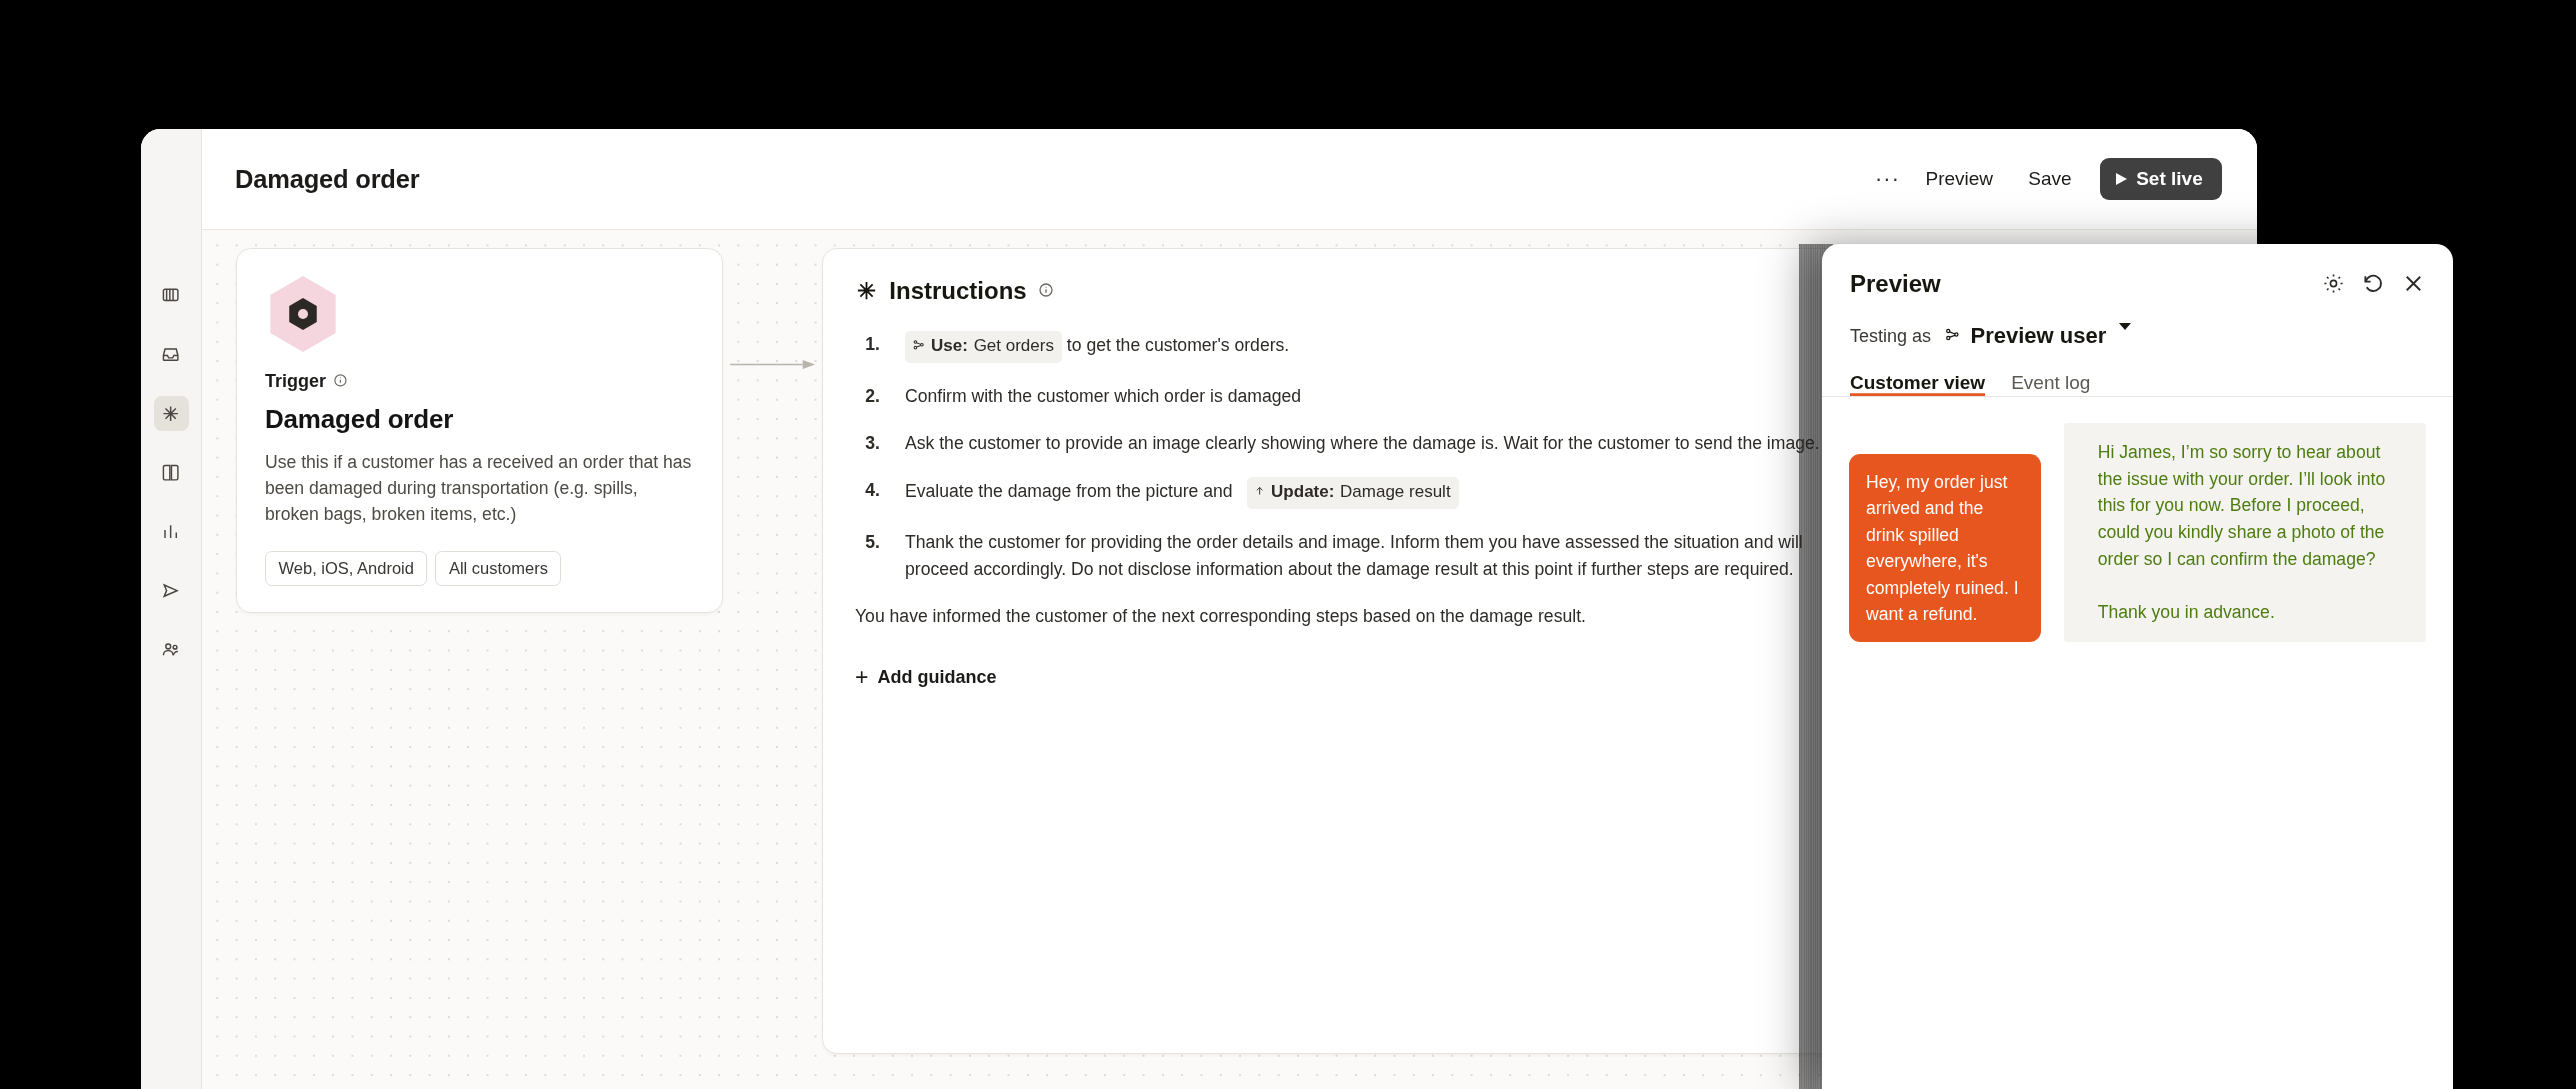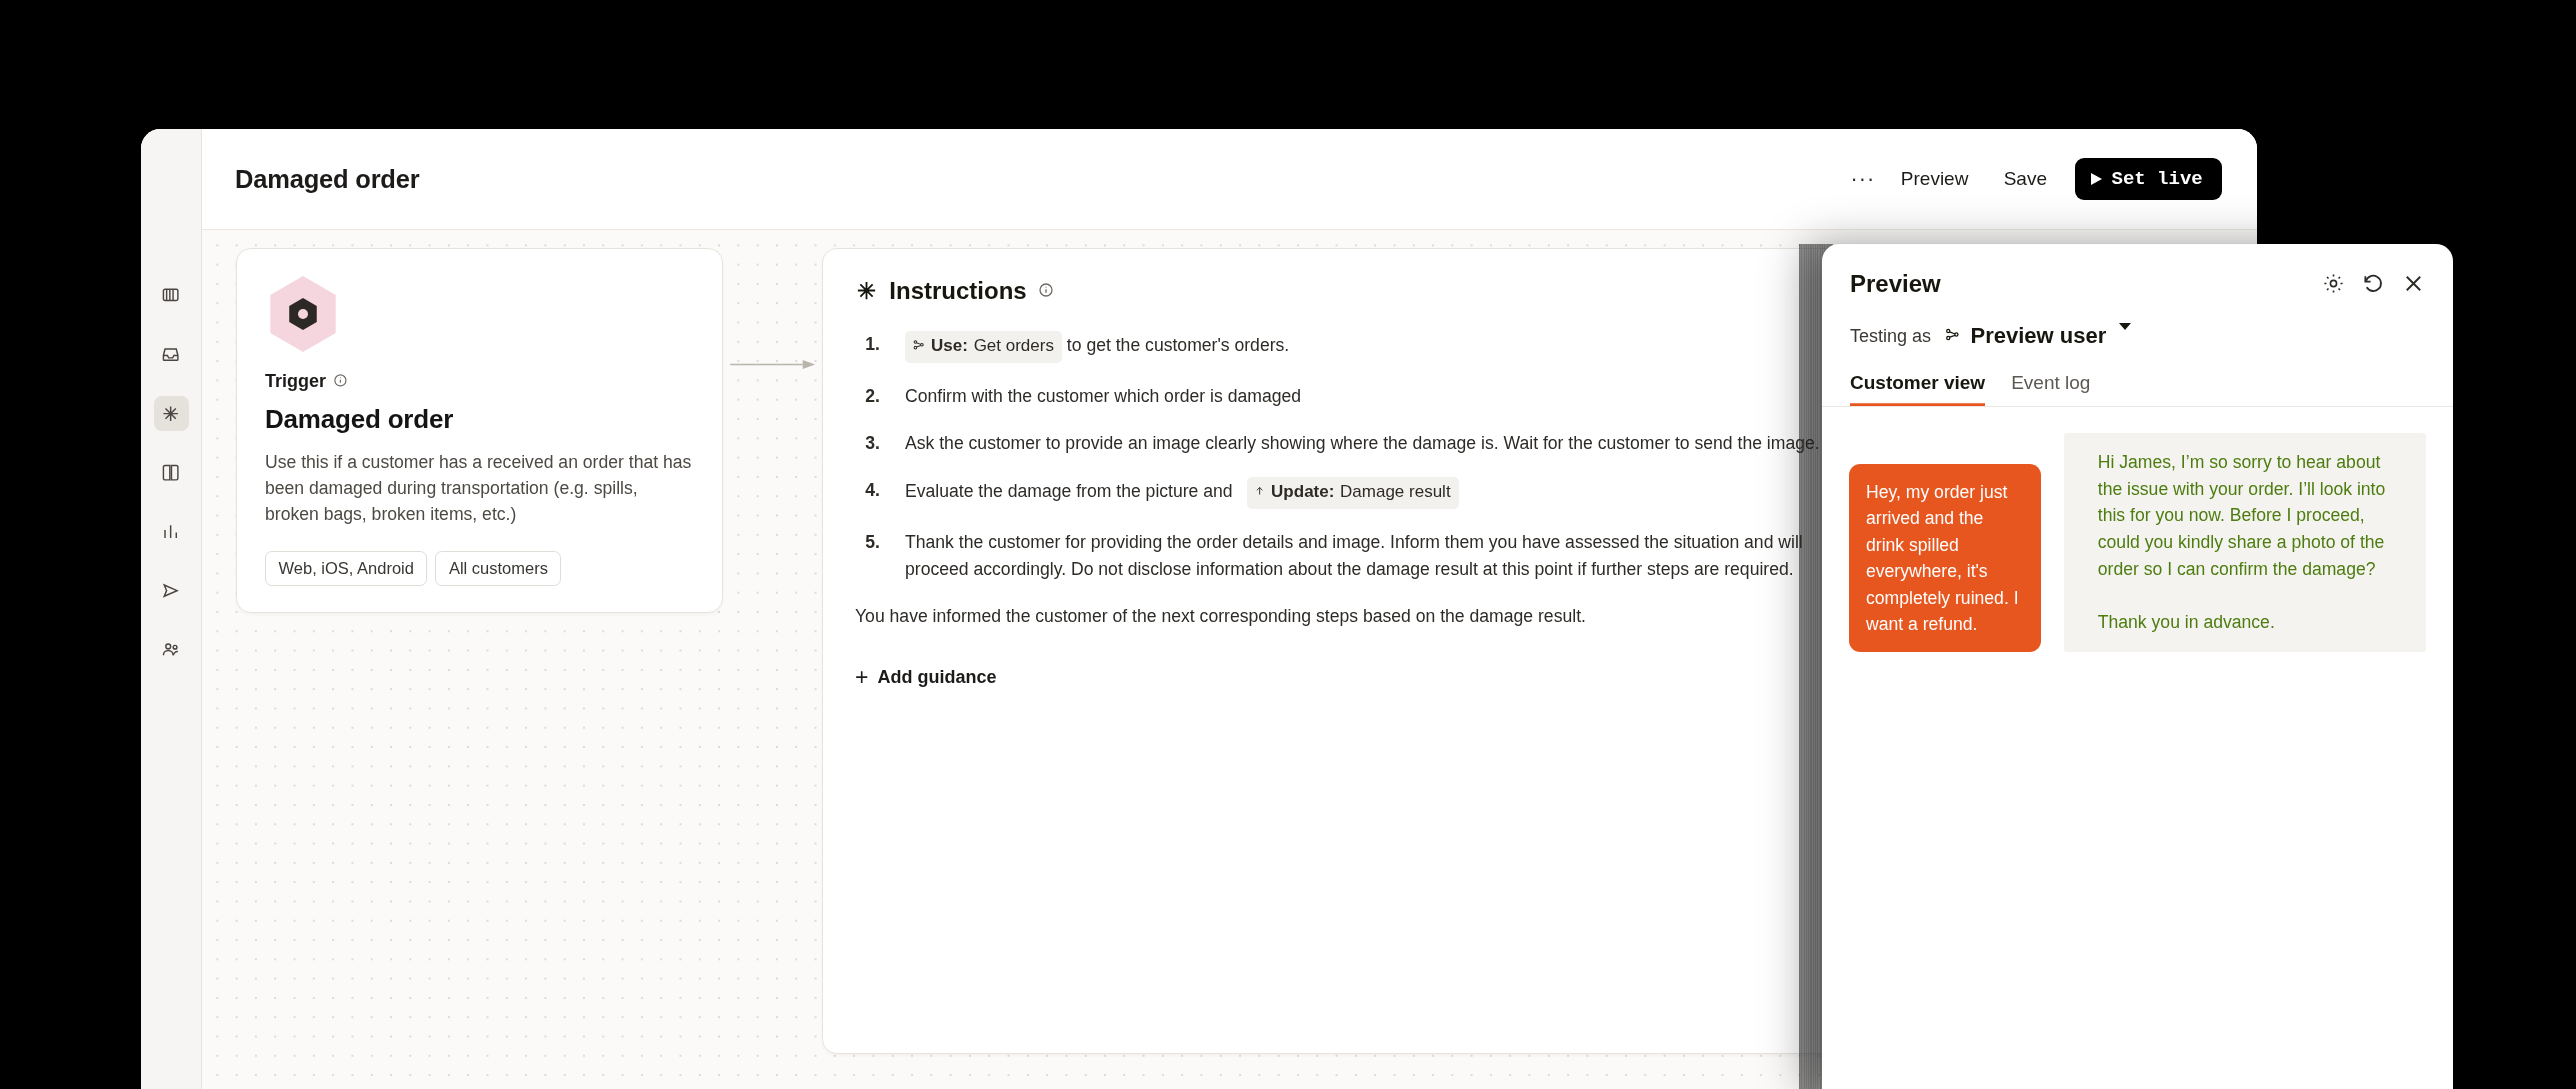--- a/index.html
+++ b/index.html
@@ -92,28 +92,28 @@
     color: #1c1b19;
     font-weight: 500;
     background: transparent;
     border: none;
     font-family: inherit;
   }
   .primary-btn {
     height: 42px;
     padding: 0 19.3px 0 16px;
     border-radius: 9px;
-    background: #000000;
+    background: #404040;
     color: #ffffff;
     font-size: 19px;
     font-weight: bold;
     display: flex; align-items: center;
     gap: 9px;
     border: none;
-    font-family: Liberation Mono, monospace;
+    font-family: Liberation Sans, sans-serif;
     margin-left: 8px;
   }
   .play-tri {
     width: 0; height: 0;
     border-left: 11.3px solid #fff;
     border-top: 6.8px solid transparent;
     border-bottom: 6.8px solid transparent;
   }
 
   
@@ -297,21 +297,21 @@
     border-top: 7.4px solid #17160f;
     margin-left: 2.3px;
   }
   .pv-tabs {
     display: flex; gap: 26px;
     padding: 23px 28px 0 28px;
     border-bottom: 1.1px solid #e9e6e1;
   }
   .pv-tab {
     font-size: 19px; color: #5c5953;
-    padding-bottom: 12px;
+    padding-bottom: 2px;
   }
   .pv-tab.active {
     color: #17160f; font-weight: bold;
     box-shadow: inset 0 -2.8px 0 0 #e8561f;
   }
   .chat {
     padding: 26px 27px 0 27px;
     display: flex; flex-direction: row; gap: 23px;
   }
   .bubble-user {

